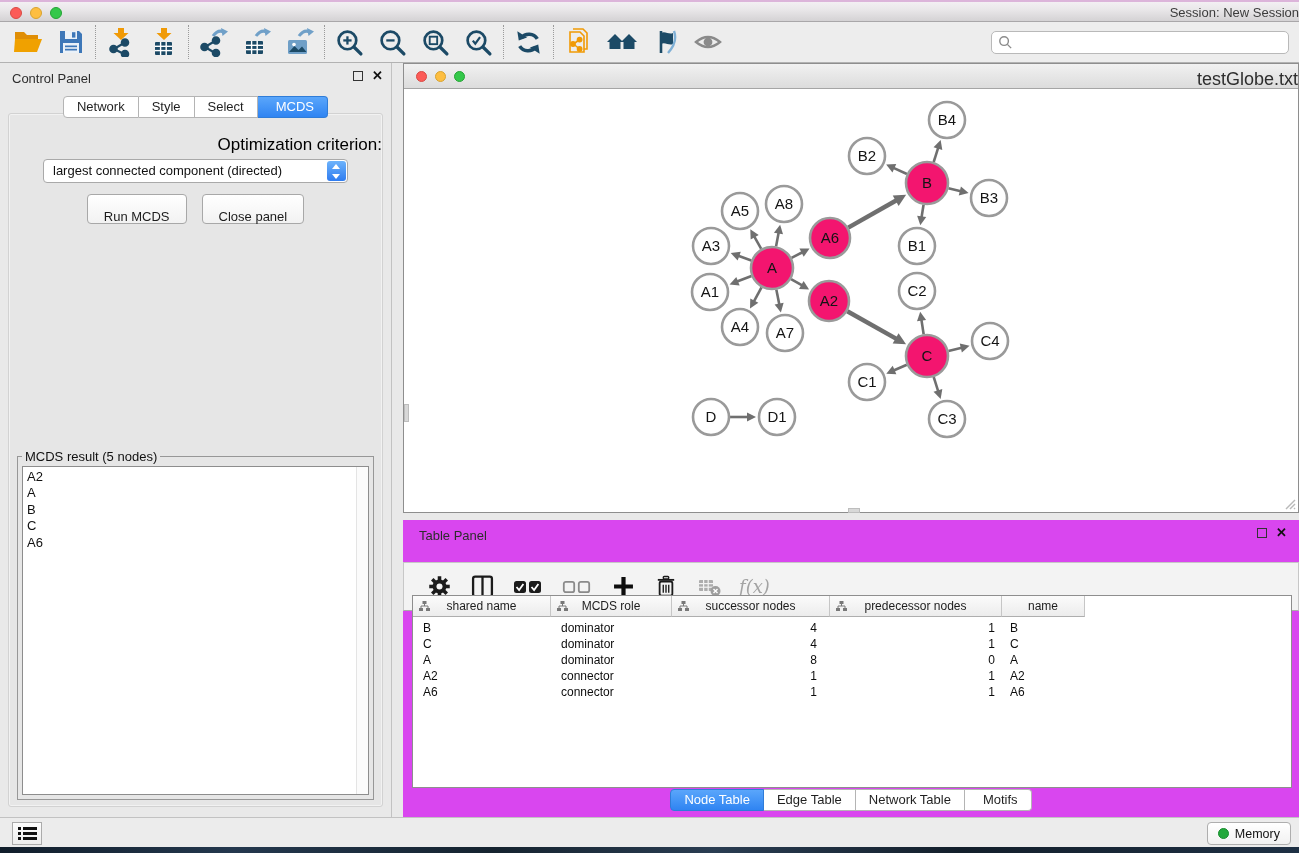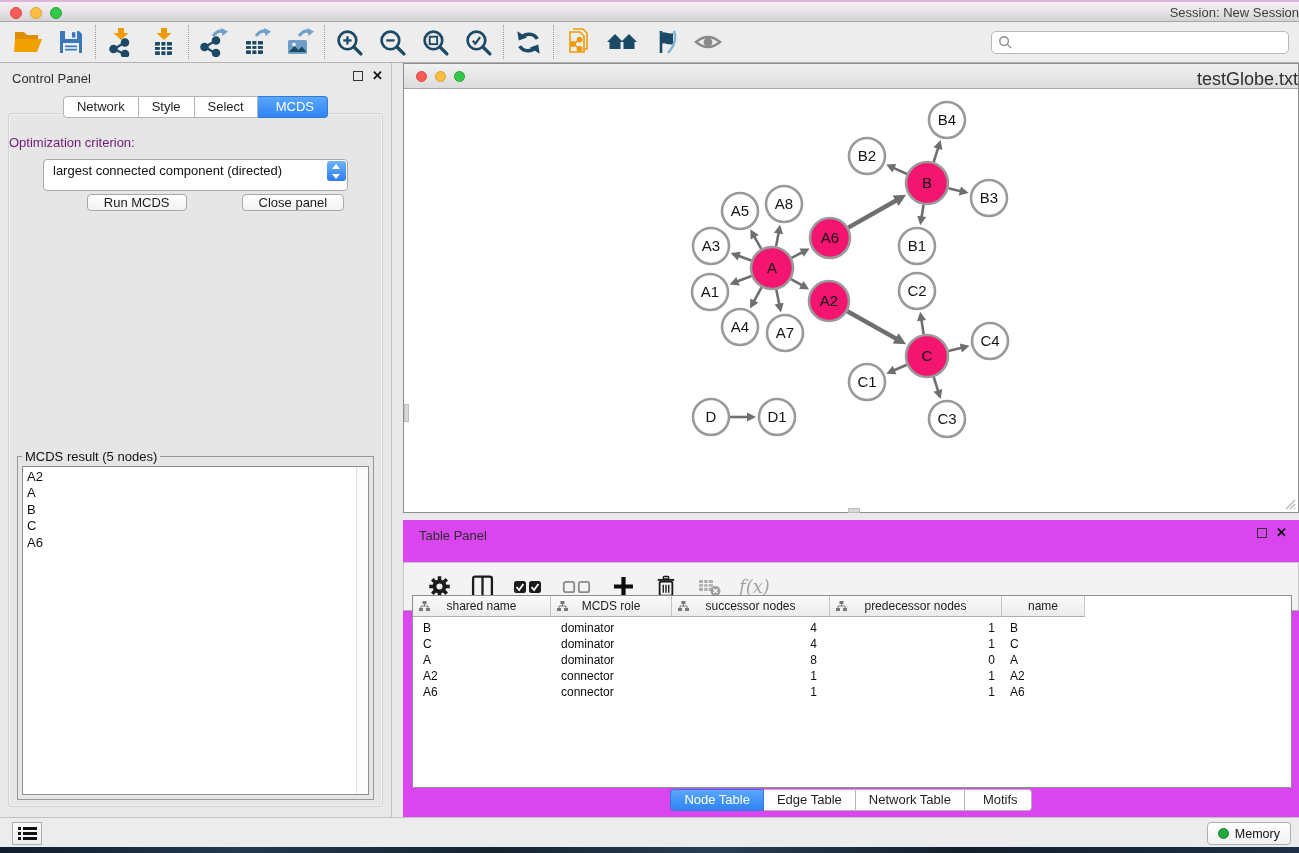--- a/index.html
+++ b/index.html
@@ -44,34 +44,34 @@
   .seg { background:#fff; border:1px solid #b4b4b4; border-left:none; height:22px;
     padding:0 13px; font-size:13px; color:#1f1f1f; line-height:20px; cursor:default; }
   .seg:first-child { border-left:1px solid #b4b4b4; border-radius:4px 0 0 4px; }
   .seg:last-child { border-radius:0 4px 4px 0;padding-left:18px; }
   .seg.active { background:linear-gradient(#5aa6fb,#2f84f2); color:#fff; border-color:#2f7cd8; }
 
   .cp-tabs { position:absolute; top:33px; left:0; right:0; display:flex; justify-content:center; z-index:2; }
   .subpanel { position:absolute; left:8px; right:8px; top:50px; bottom:10px;
     background:#E6E6E6; border:1px solid #d2d2d2; border-radius:3px;
     box-shadow:inset 0 0 0 1px #f2f2f2; }
-  .opt-label { position:absolute; top:21px; left:0; right:0; text-align:left; font-size:13px; color:#701a75; }
-  .dropdown { position:absolute; left:34px; right:34px; top:45px; height:32px; background:#fff;
+  .opt-label { position:absolute; top:21px; left:0; right:0; text-align:right; font-size:17px; color:#000000; }
+  .dropdown { position:absolute; left:34px; right:34px; top:45px; height:24px; background:#fff;
     border:1px solid #a9a9a9; border-radius:4px; font-size:13px; color:#111;
     line-height:22px; padding-left:9px; }
   .stepper { position:absolute; right:1px; top:1px; width:19px; height:20px; border-radius:3px;
     background:linear-gradient(#6db3fb,#2f7cf0); }
   .stepper:before { content:""; position:absolute; left:5px; top:2.5px;
     border:4.5px solid transparent; border-bottom:5px solid #fff; border-top-width:0; }
   .stepper:after { content:""; position:absolute; left:5px; bottom:2.5px;
     border:4.5px solid transparent; border-top:5px solid #fff; border-bottom-width:0; }
   .btn-row { position:absolute; top:80px; left:0; right:0; display:flex; justify-content:center; gap:15px; }
-  .mac-btn { height:17px; padding:0 16px; background:linear-gradient(#ffffff,#f2f2f2);
+  .mac-btn { height:17px; padding:14px 16px; background:linear-gradient(#ffffff,#f2f2f2);
     border:1px solid #a8a8a8; border-radius:4px; font-size:13px; color:#1c1c1c;
-    font-family:"Liberation Sans", sans-serif;margin-left:40px; }
+    font-family:"Liberation Sans", sans-serif; }
 
   .groupbox { position:absolute; left:8px; right:8px; top:342px; bottom:6px; border:1px solid #979797; }
   .groupbox .legend { position:absolute; top:-8px; left:4px; background:#E6E6E6;
     padding:0 3px; font-size:13px; color:#111; }
   .listbox { position:absolute; left:4px; right:4px; top:9px; bottom:4px; background:#fff;
     border:1px solid #8d8d8d; overflow:hidden; }
   .listbox .item { font-size:13px; line-height:16.4px; padding-left:4px; color:#111; }
   .listbox .item:first-child { margin-top:2px; }
   .scroll-track { position:absolute; top:0; bottom:0; right:0; width:12px;
     background:#fbfbfb; border-left:1px solid #e4e4e4; }

